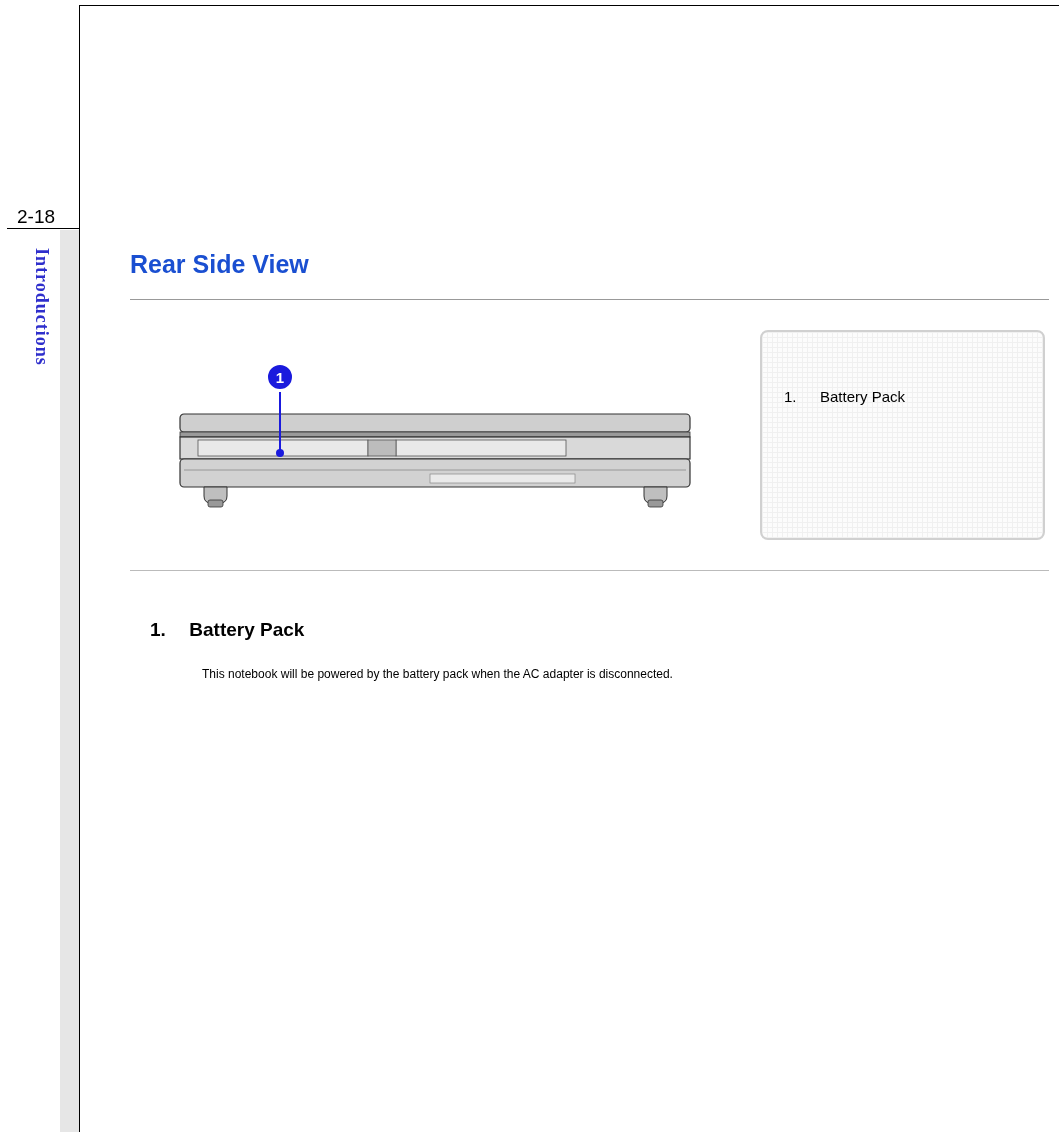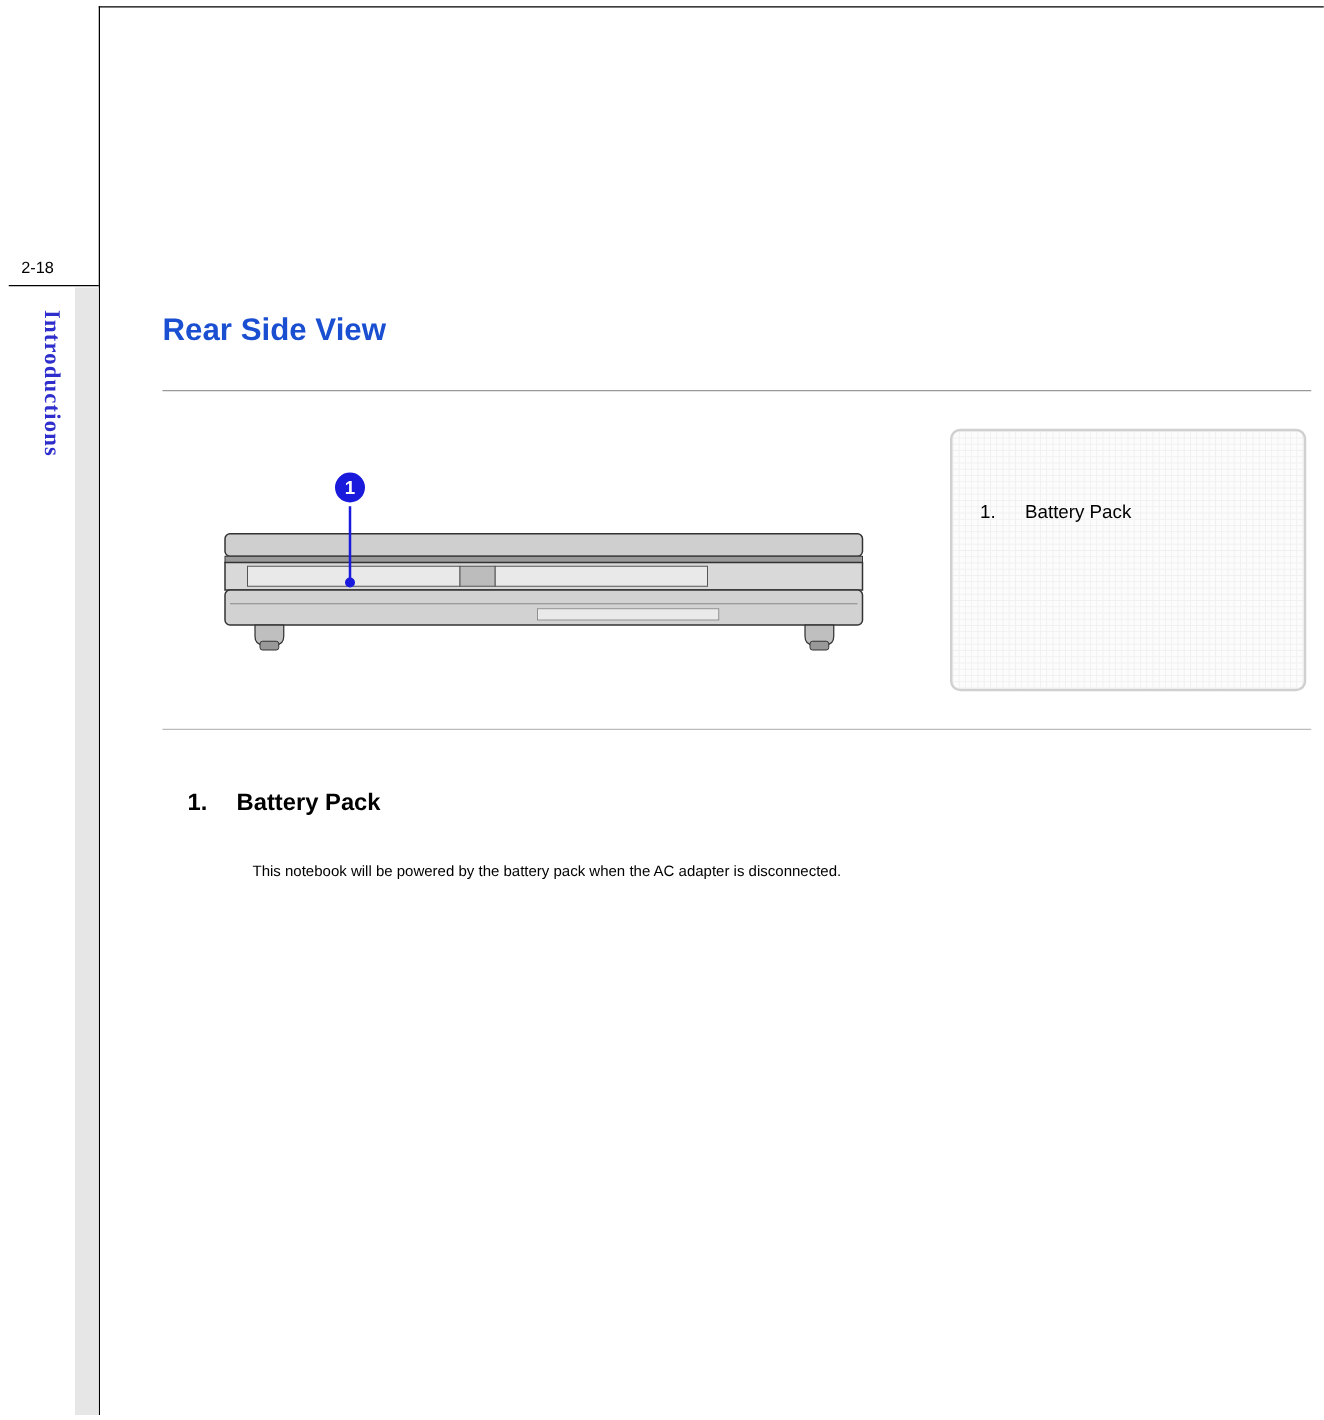--- a/index.html
+++ b/index.html
@@ -32,21 +32,21 @@
       top: 5px;
       left: 79px;
       width: 1px;
       height: 1127px;
       background: #000;
     }
     .page-number-box {
       position: absolute;
       top: 206px;
       left: 17px;
-      font-size: 13px;
+      font-size: 19px;
       color: #000;
     }
     .page-number-line {
       position: absolute;
       top: 228px;
       left: 7px;
       width: 72px;
       height: 1px;
       background: #000;
     }
@@ -75,21 +75,21 @@
     .content-area {
       position: absolute;
       top: 250px;
       left: 130px;
       right: 10px;
     }
     .heading {
       font-size: 25px;
       font-weight: bold;
       color: #1A4FD1;
-      margin-bottom: 33px;
+      margin-bottom: 20px;
     }
     .hr-divider {
       border: none;
       border-top: 1px solid #999;
       margin: 0 0 30px 0;
     }
     .figure-legend-row {
       display: flex;
       align-items: flex-start;
       gap: 30px;
@@ -172,21 +172,21 @@
       border-top: 1px solid #bbb;
       margin: 10px 0 48px 0;
     }
     .desc-block {
       padding-left: 20px;
     }
     .desc-heading {
       font-size: 19px;
       font-weight: bold;
       color: #000;
-      margin-bottom: 34px;
+      margin-bottom: 24px;
     }
     .desc-num {
       display: inline-block;
       width: 34px;
     }
     .desc-text {
       font-size: 12px;
       color: #000;
       padding-left: 52px;
       line-height: 1.5;

